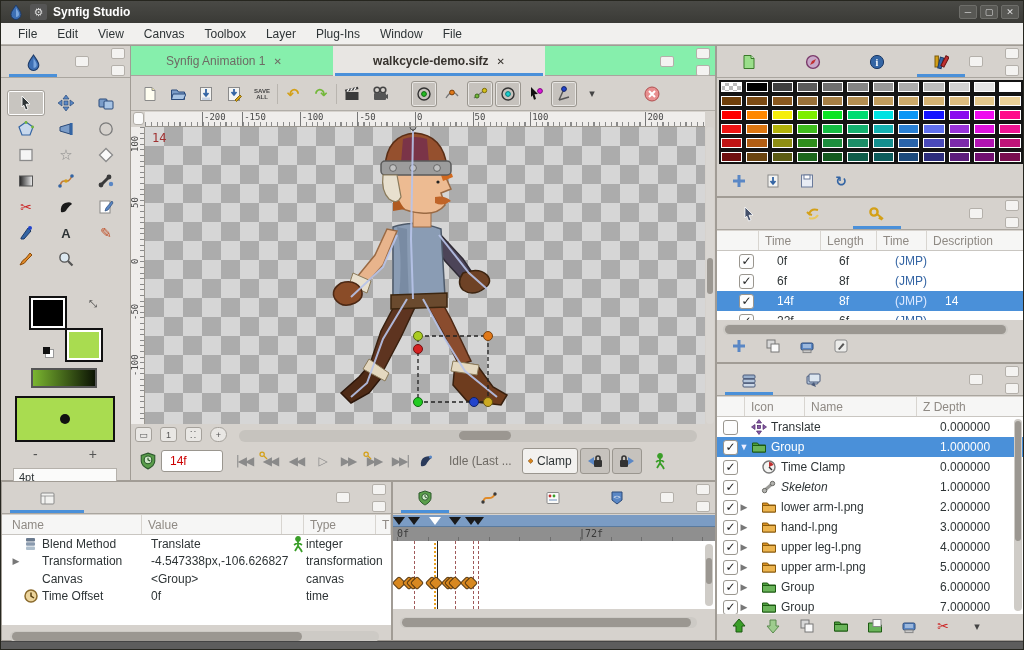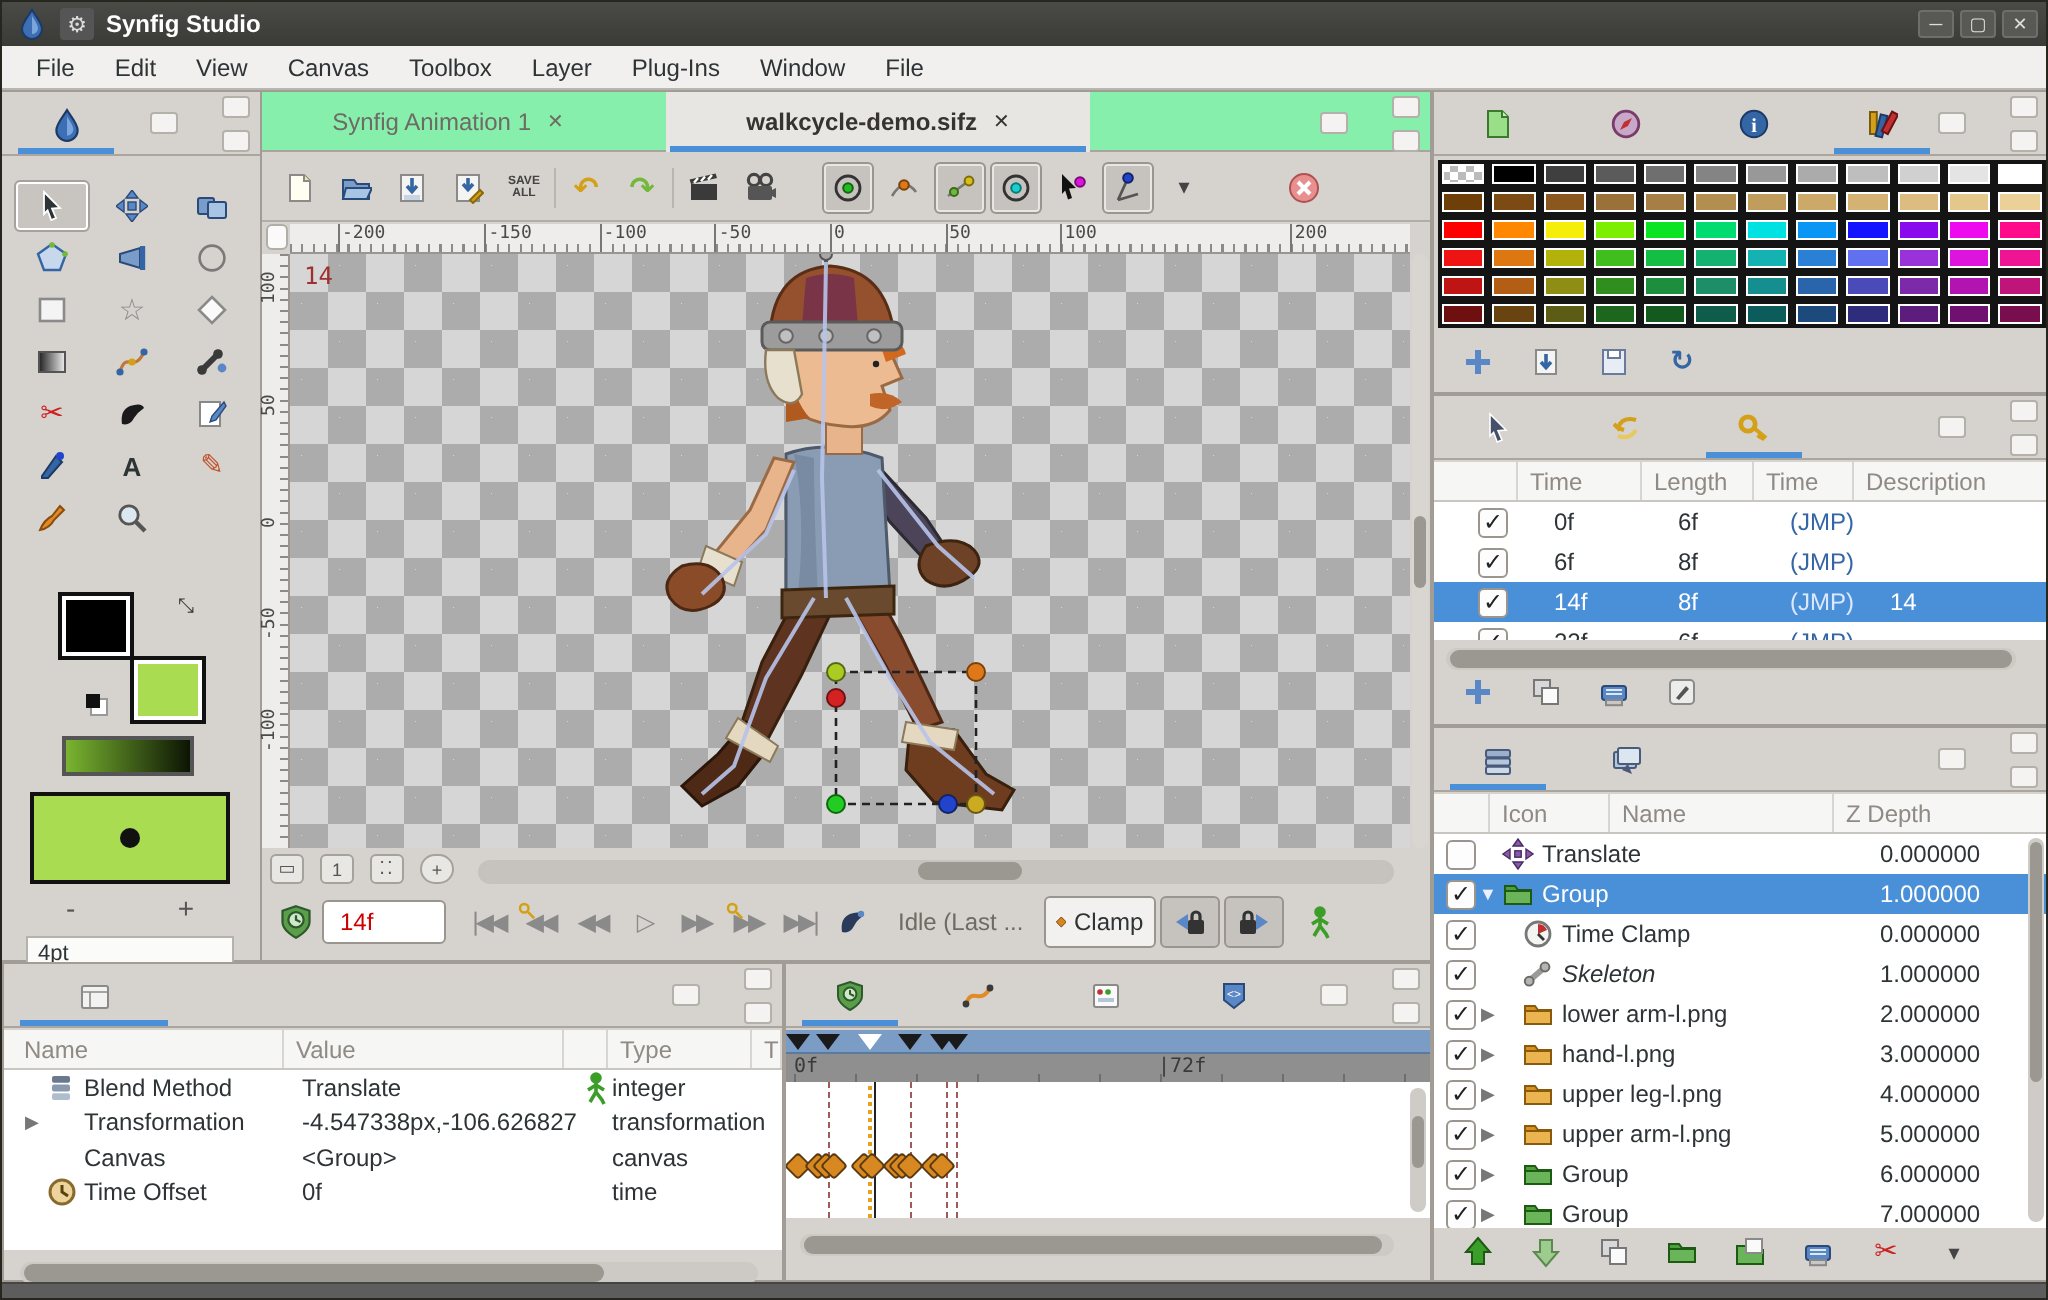--- a/index.html
+++ b/index.html
@@ -413,21 +413,21 @@
       <span class="cbtn">
         <svg width="16" height="16" viewBox="0 0 16 16">
           <circle cx="8" cy="8" r="7" fill="#e89090" stroke="#b05050"></circle>
           <path d="M5 5 L11 11 M11 5 L5 11" stroke="#fff" stroke-width="2"></path>
         </svg>
       </span>
     </div>
 
   <div id="rcorner"></div>
   <div id="rulerH">
-      <span class="rlabH" style="left: 24px;">-200</span>
+      <span class="rlabH" style="left: 57px;">-200</span>
       <span class="rlabH" style="left: 97.2px;">-150</span>
       <span class="rlabH" style="left: 154.8px;">-100</span>
       <span class="rlabH" style="left: 212.4px;">-50</span>
       <span class="rlabH" style="left: 270px;">0</span>
       <span class="rlabH" style="left: 327.6px;">50</span>
       <span class="rlabH" style="left: 385.2px;">100</span>
       <span class="rlabH" style="left: 425px; margin-top: 20px;">150</span>
       <span class="rlabH" style="left: 500.4px; text-align: right;">200</span>
     </div>
   <div id="rulerV">

